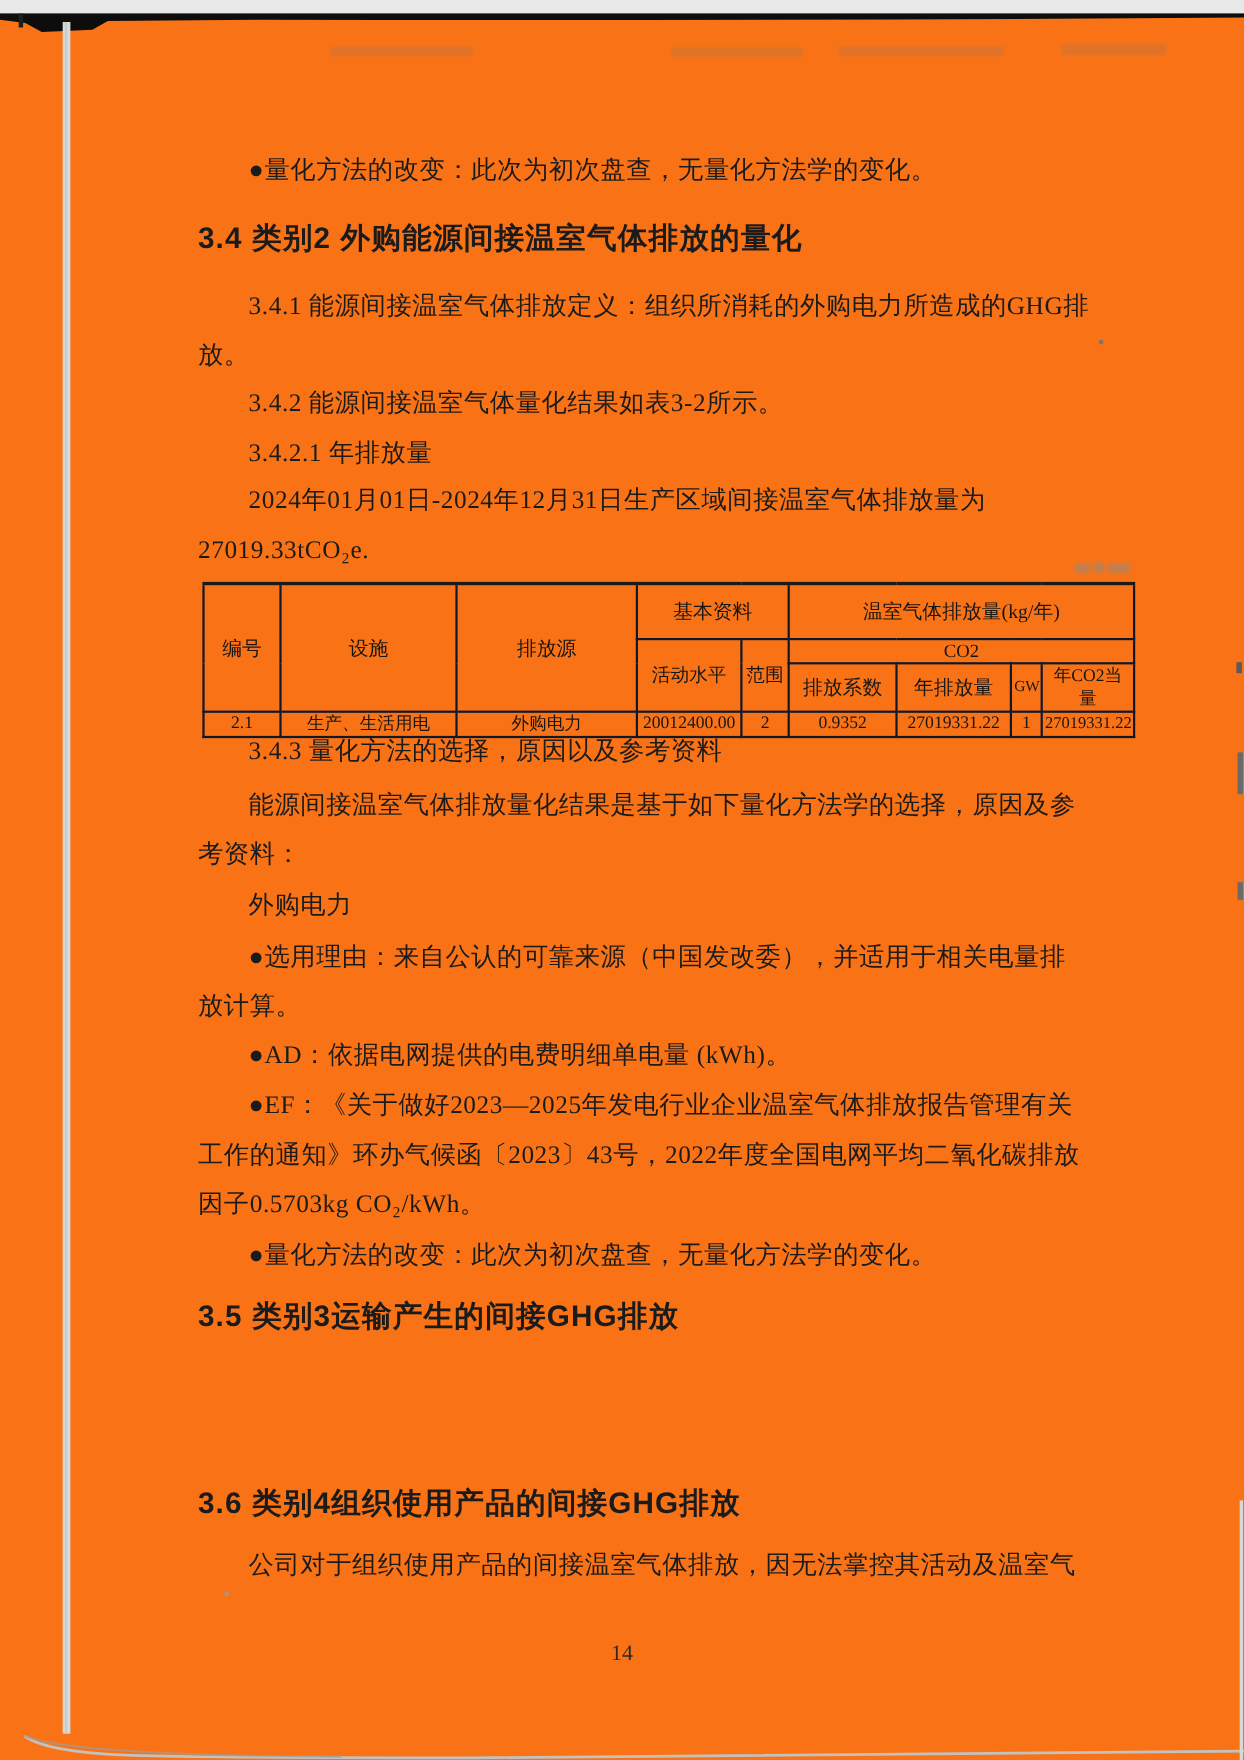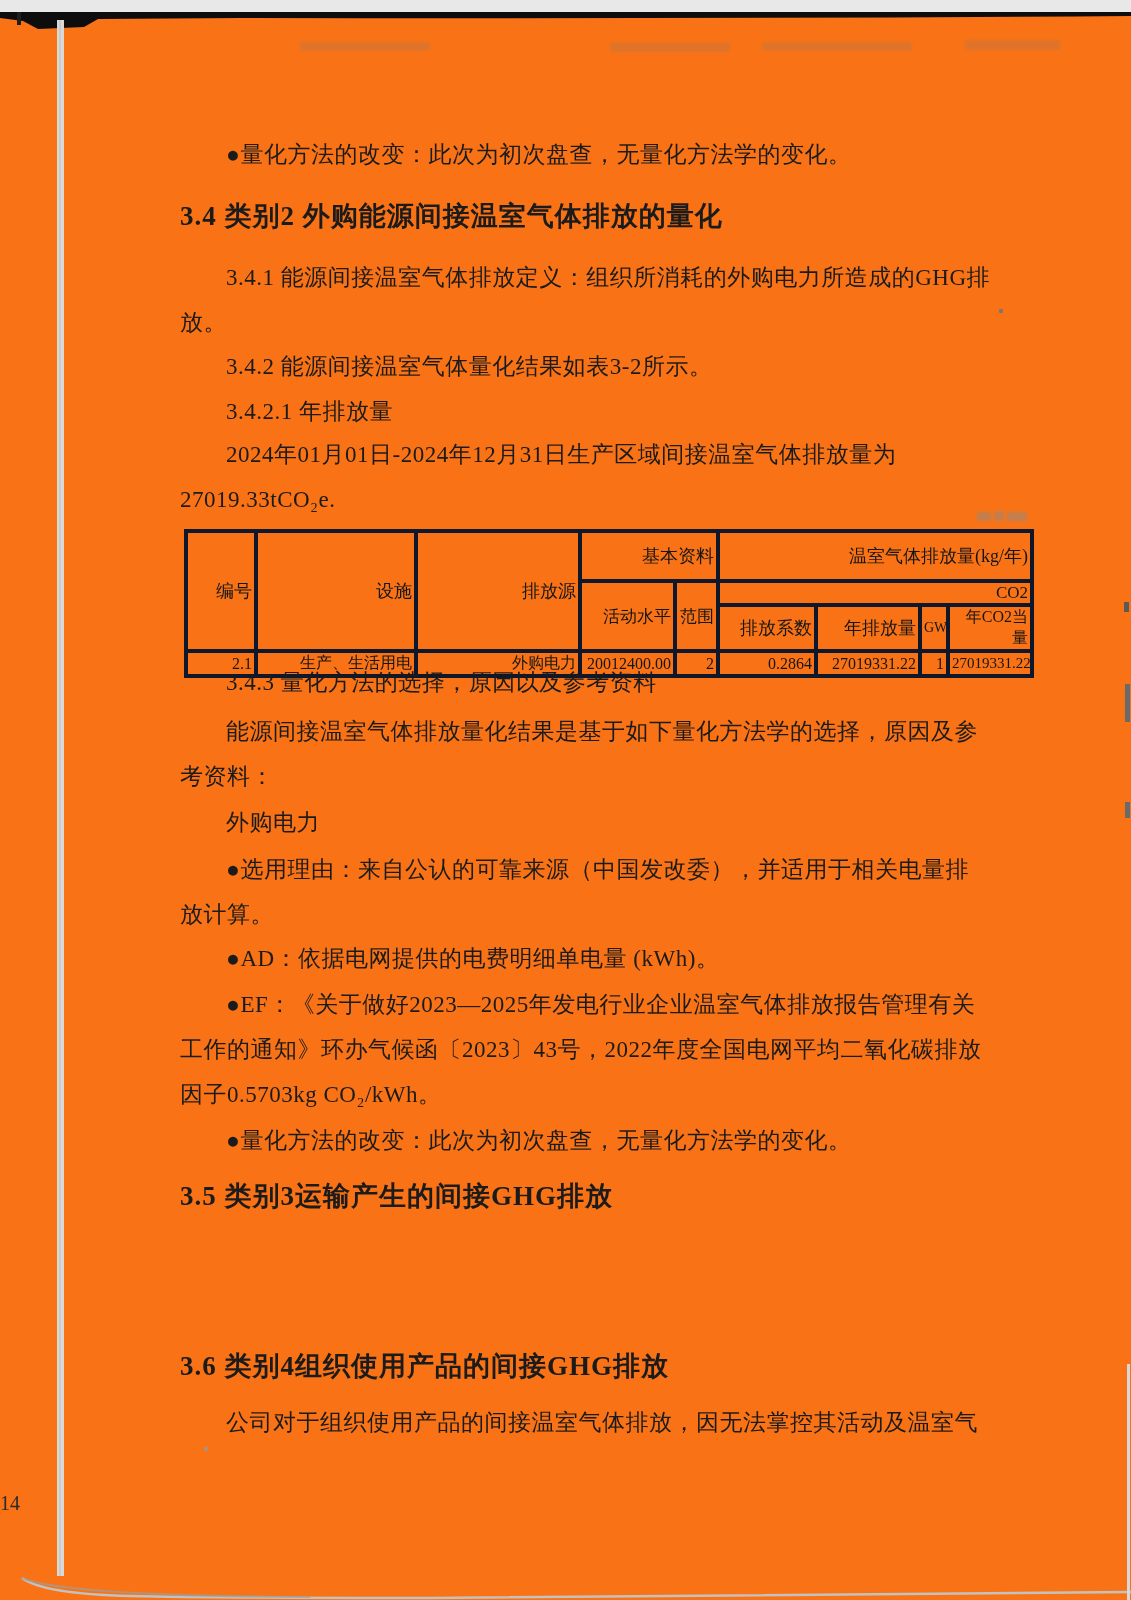--- a/index.html
+++ b/index.html
@@ -19,56 +19,56 @@
     line-height:45px;
     white-space:pre-wrap;
     text-indent:46px;
     letter-spacing:0.5px;
   }
   .heading {
     position:absolute;
     left:180px; width:845px;
     font-size:27px;
     font-weight:700;
-    font-family:Liberation Serif, serif;
+    font-family:Liberation Sans, sans-serif;
     letter-spacing:1px;
     white-space:pre-wrap;
   }
   .ghg-table {
     position:absolute;
     left:184px; top:517px;
     width:846px;
     border-collapse:collapse;
     table-layout:fixed;
     font-family:"Liberation Serif", serif;
     color:#161616;
   }
   .ghg-table th, .ghg-table td {
-    border:4px solid #0f172a;
-    text-align:right;
+    border:2px solid #0f172a;
+    text-align:center;
     vertical-align:middle;
     font-weight:normal;
     padding:0 2px;
     overflow:hidden;
   }
   .ghg-table { border:2px solid #222; border-top:3px solid #1a1a1a; }
   .ghg-table th { font-size:18px; }
   .ghg-table td { font-size:16px; }
   .r1 { height:50px; }
   .r2 { height:22px; }
   .r2 th { font-size:17px; }
   .r3 { height:42px; }
   .r4 { height:18px; }
   .th-gwp { font-size:14px !important; }
   .th-eq  { font-size:16px !important; }
   .td-eq  { font-size:15px !important; }
   .page-number {
     position:absolute;
     left:0; right:0; top:1480px;
-    text-align:left;
+    text-align:center;
     font-size:20px;
     color:#2a2a2a;
   }
   .artifacts { position:absolute; left:0; top:0; pointer-events:none; }
 </style>
 </head>
 <body>
 
 <div class="page">
 
@@ -151,21 +151,21 @@
       <th>年排放量</th>
       <th class="th-gwp">GWP</th>
       <th class="th-eq">年CO2当量</th>
     </tr>
     <tr class="r4">
       <td>2.1</td>
       <td>生产、生活用电</td>
       <td>外购电力</td>
       <td>20012400.00</td>
       <td>2</td>
-      <td>0.2864</td>
+      <td>0.9352</td>
       <td>27019331.22</td>
       <td>1</td>
       <td class="td-eq">27019331.22</td>
     </tr>
   </tbody>
     </table>
 
   <div class="para" style="top:648px">3.4.3 量化方法的选择，原因以及参考资料</div>
   <div class="para" style="top:697px">能源间接温室气体排放量化结果是基于如下量化方法学的选择，原因及参
 考资料：</div>

